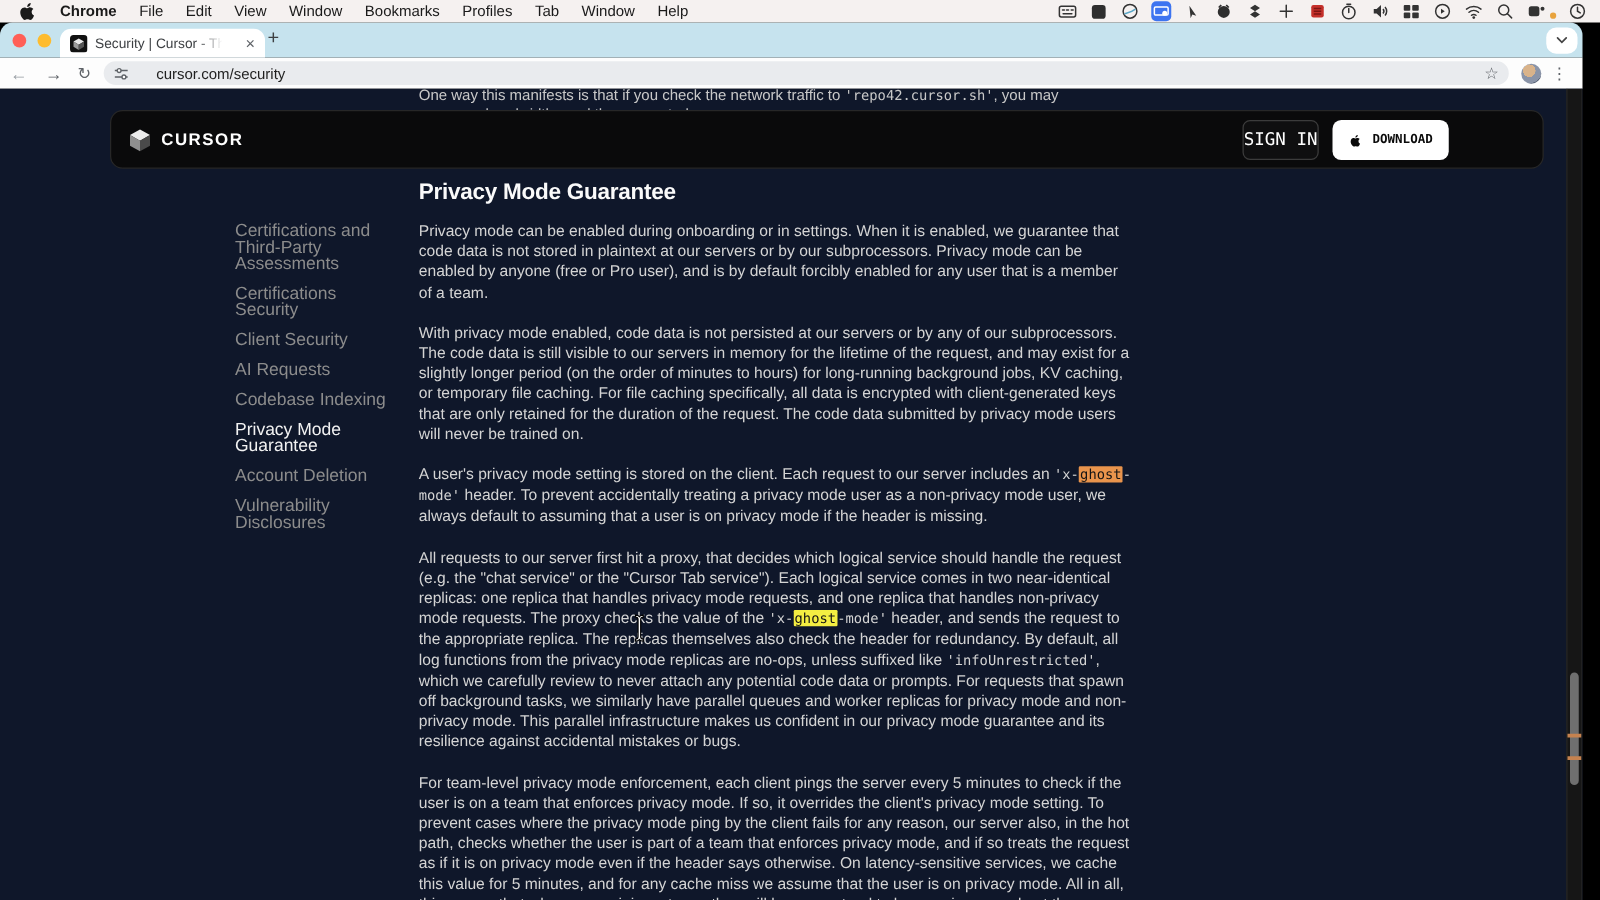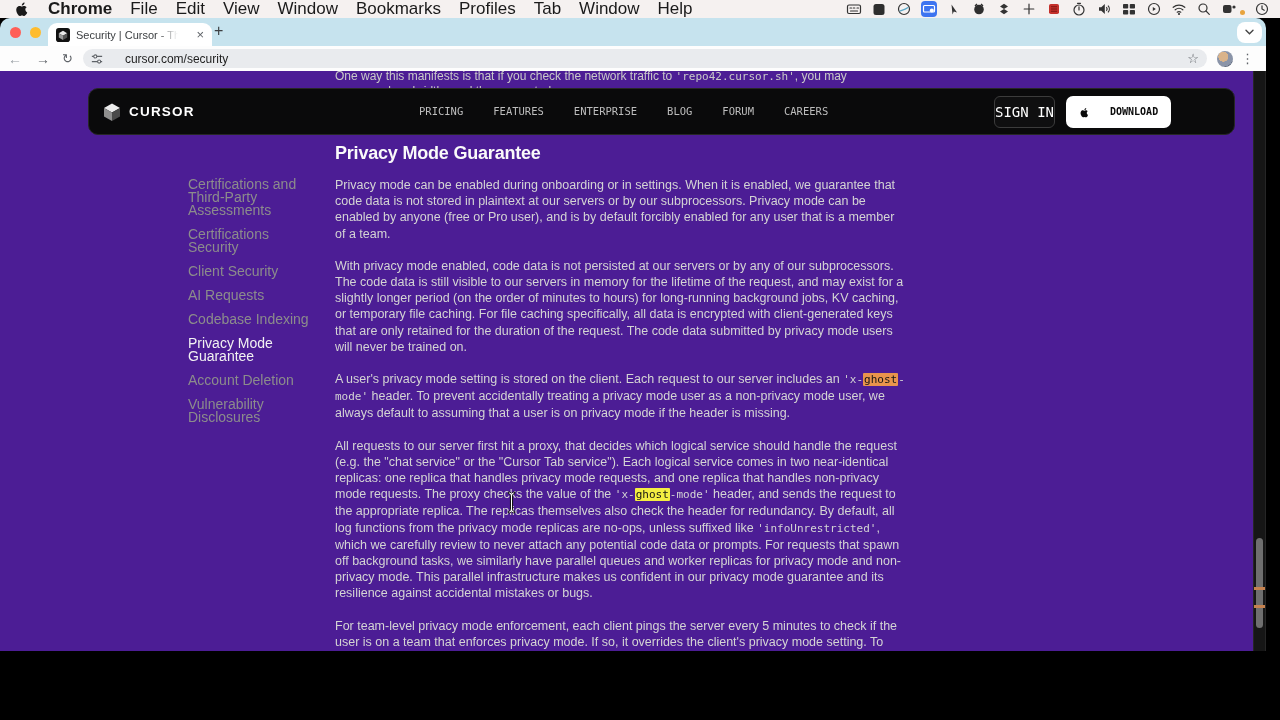--- a/index.html
+++ b/index.html
@@ -1,21 +1,21 @@
 <!DOCTYPE html>
 <html><head>
 <meta charset="utf-8">
 <style>
   * { margin:0; padding:0; box-sizing:border-box; }
   html,body { width:1280px; height:720px; }
   body { background:#000; font-family:"Liberation Sans", sans-serif; overflow:hidden; position:relative; }
 
   
   .menubar { position:absolute; top:0; left:0; width:1280px; height:18px; background:#f5f1f0;
-             display:flex; justify-content:space-between; align-items:center; font-size:17px; color:#1a1a1a; z-index:50; }
+             display:flex; justify-content:space-between; align-items:center; font-size:12px; color:#1a1a1a; z-index:50; }
   .mleft { display:flex; align-items:center; gap:18px; padding-left:14px; }
   .mleft .appname { font-weight:700; }
   .mitem { white-space:nowrap; }
   .mright { display:flex; align-items:center; gap:9px; padding-right:10px; }
   .sicon { width:16px; height:16px; display:inline-flex; align-items:center; justify-content:center; }
   .sicon svg { width:16px; height:16px; }
   .sicon.act { background:#3d74f0; border-radius:4px; }
   .mini-dot { width:5px; height:5px; border-radius:50%; background:#e8a33d; margin-left:-6px; margin-top:6px; }
 
   
@@ -39,38 +39,38 @@
   .navbtn.reload { margin-left:12px; font-size:13px; }
   .omnibox { height:19px; background:#e9ebee; border-radius:10px; display:flex; align-items:center;
              padding:0 8px; flex:1; margin-left:10px; }
   .url { font-size:12px; color:#1f1f1f; margin-left:22px; }
   .star { margin-left:auto; font-size:13px; color:#5f6368; line-height:1; }
   .avatar { width:16px; height:16px; border-radius:50%; margin:0 8px 0 10px;
             background:radial-gradient(circle at 40% 35%, #d9b38a 0 35%, #8a94a8 36% 70%, #5a6478 71%); }
   .kebab { font-size:13px; color:#5f6368; margin-right:12px; letter-spacing:0; }
 
   
-  .page { position:absolute; top:53px; left:0; width:1266px; height:580px; background:#4c1d95; overflow:hidden;
+  .page { position:absolute; top:53px; left:0; width:1266px; height:649px; background:#0f172a; overflow:hidden;
           color:#d4d4d4; font-size:12.5px; line-height:16.2px; }
   .scrolled { position:absolute; left:335px; top:0; width:600px; font-size:12px; line-height:11px; color:#c9c9c9; z-index:1; }
   .scrolled .l2 { margin-top:4px; }
   .codetxt { font-family:"DejaVu Sans Mono", monospace; font-size:11px; }
 
   .sitenav { position:absolute; left:88px; top:17px; width:1147px; height:47px; background:#0a0a0b;
              border:1px solid #272727; border-radius:10px; z-index:5; }
   .logo { position:absolute; left:13px; top:13px; display:flex; align-items:center; gap:7px; }
   .logo-text { color:#fff; font-weight:700; font-size:13.5px; letter-spacing:1.2px; }
   .navlinks { position:absolute; left:330px; top:0; height:100%; display:flex; align-items:center; gap:30px;
               font-family:"DejaVu Sans Mono", monospace; font-size:10.5px; color:#bdbdbd; }
   .btn-signin { position:absolute; left:905px; top:7px; width:61px; height:32px; border:1px solid #3c3c3c; border-radius:6px;
                 background:#0f0f10; color:#fff; font-family:"DejaVu Sans Mono", monospace; font-size:14px;
                 display:flex; align-items:center; justify-content:center; }
   .btn-download { position:absolute; left:977px; top:7px; height:32px; padding:0 13px; background:#fff; border-radius:7px;
                   color:#0a0a0a; font-family:"DejaVu Sans Mono", monospace; font-size:10px; font-weight:700;
-                  display:flex; align-items:center; justify-content:center; gap:20px; }
+                  display:flex; align-items:center; justify-content:center; gap:8px; }
 
   .toc { position:absolute; left:188px; top:107px; width:126px; font-size:14px; line-height:13px; color:#8c8c8c; z-index:2; }
   .toc .toc-item { margin-bottom:11px; }
   .toc .active { color:#f2f2f2; }
 
   .content { position:absolute; left:335px; top:72px; width:573px; z-index:2; }
   .content h1 { font-size:18px; font-weight:700; letter-spacing:-0.2px; color:#fafafa; margin:0 0 13px; line-height:21px; }
   .content p { margin:0 0 16px; }
   mark.m-orange { background:#e9944c; color:#141414; padding:0 1px; border-radius:1px; }
   mark.m-yellow { background:#f4ee42; color:#141414; padding:0 1px; border-radius:1px; }
@@ -263,28 +263,20 @@
 
     <nav class="sitenav">
       <div class="logo">
         <svg width="20" height="20" viewBox="0 0 20 20">
             <polygon points="10,1.5 18,6 10,10.5 2,6" fill="#ececec"></polygon>
             <polygon points="2,6 10,10.5 10,19 2,14.5" fill="#8f8f8f"></polygon>
             <polygon points="18,6 10,10.5 10,19 18,14.5" fill="#4a4a4a"></polygon>
           </svg>
         <span class="logo-text">CURSOR</span>
       </div>
-      <div class="navlinks">
-        <span>PRICING</span>
-        <span>FEATURES</span>
-        <span>ENTERPRISE</span>
-        <span>BLOG</span>
-        <span>FORUM</span>
-        <span>CAREERS</span>
-      </div>
       <div class="btn-signin">SIGN IN</div>
       <div class="btn-download">
         <svg viewBox="0 0 16 16" width="11" height="11">
             <path fill="#0a0a0a" d="M11.3 8.6c0-1.6 1.3-2.4 1.4-2.4-.8-1.1-2-1.3-2.4-1.3-1-.1-2 .6-2.5.6-.5 0-1.3-.6-2.2-.6-1.1 0-2.2.7-2.8 1.7-1.2 2-.3 5 .9 6.6.6.8 1.2 1.7 2.1 1.7.9 0 1.2-.5 2.2-.5 1 0 1.3.5 2.2.5.9 0 1.5-.8 2.1-1.6.7-.9.9-1.8.9-1.9 0 0-1.8-.7-1.9-2.8z"></path>
             <path fill="#0a0a0a" d="M9.8 3.6c.5-.6.8-1.4.7-2.2-.7 0-1.5.5-2 1-.4.5-.8 1.3-.7 2.1.8.1 1.5-.4 2-.9z"></path>
           </svg>
         <span>DOWNLOAD</span>
       </div>
     </nav>
 

